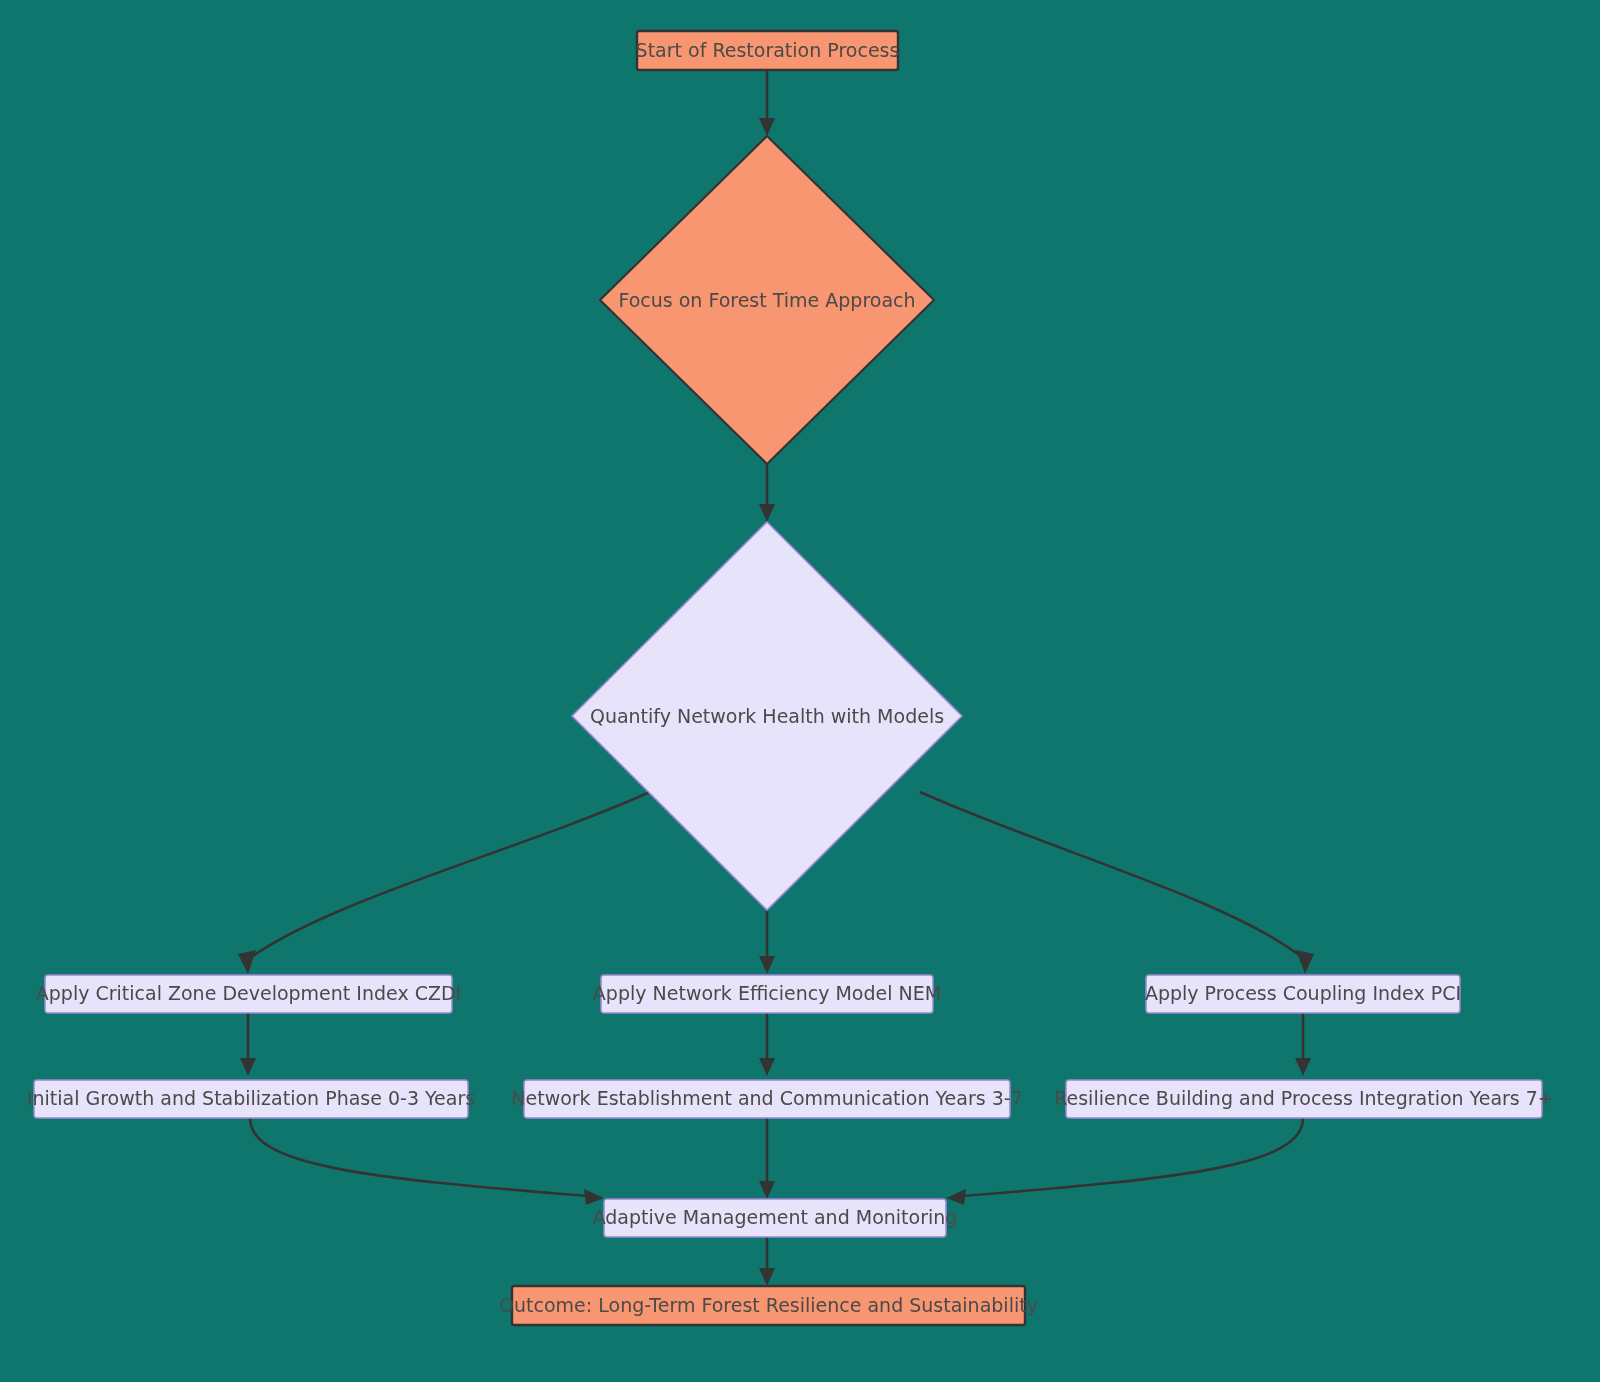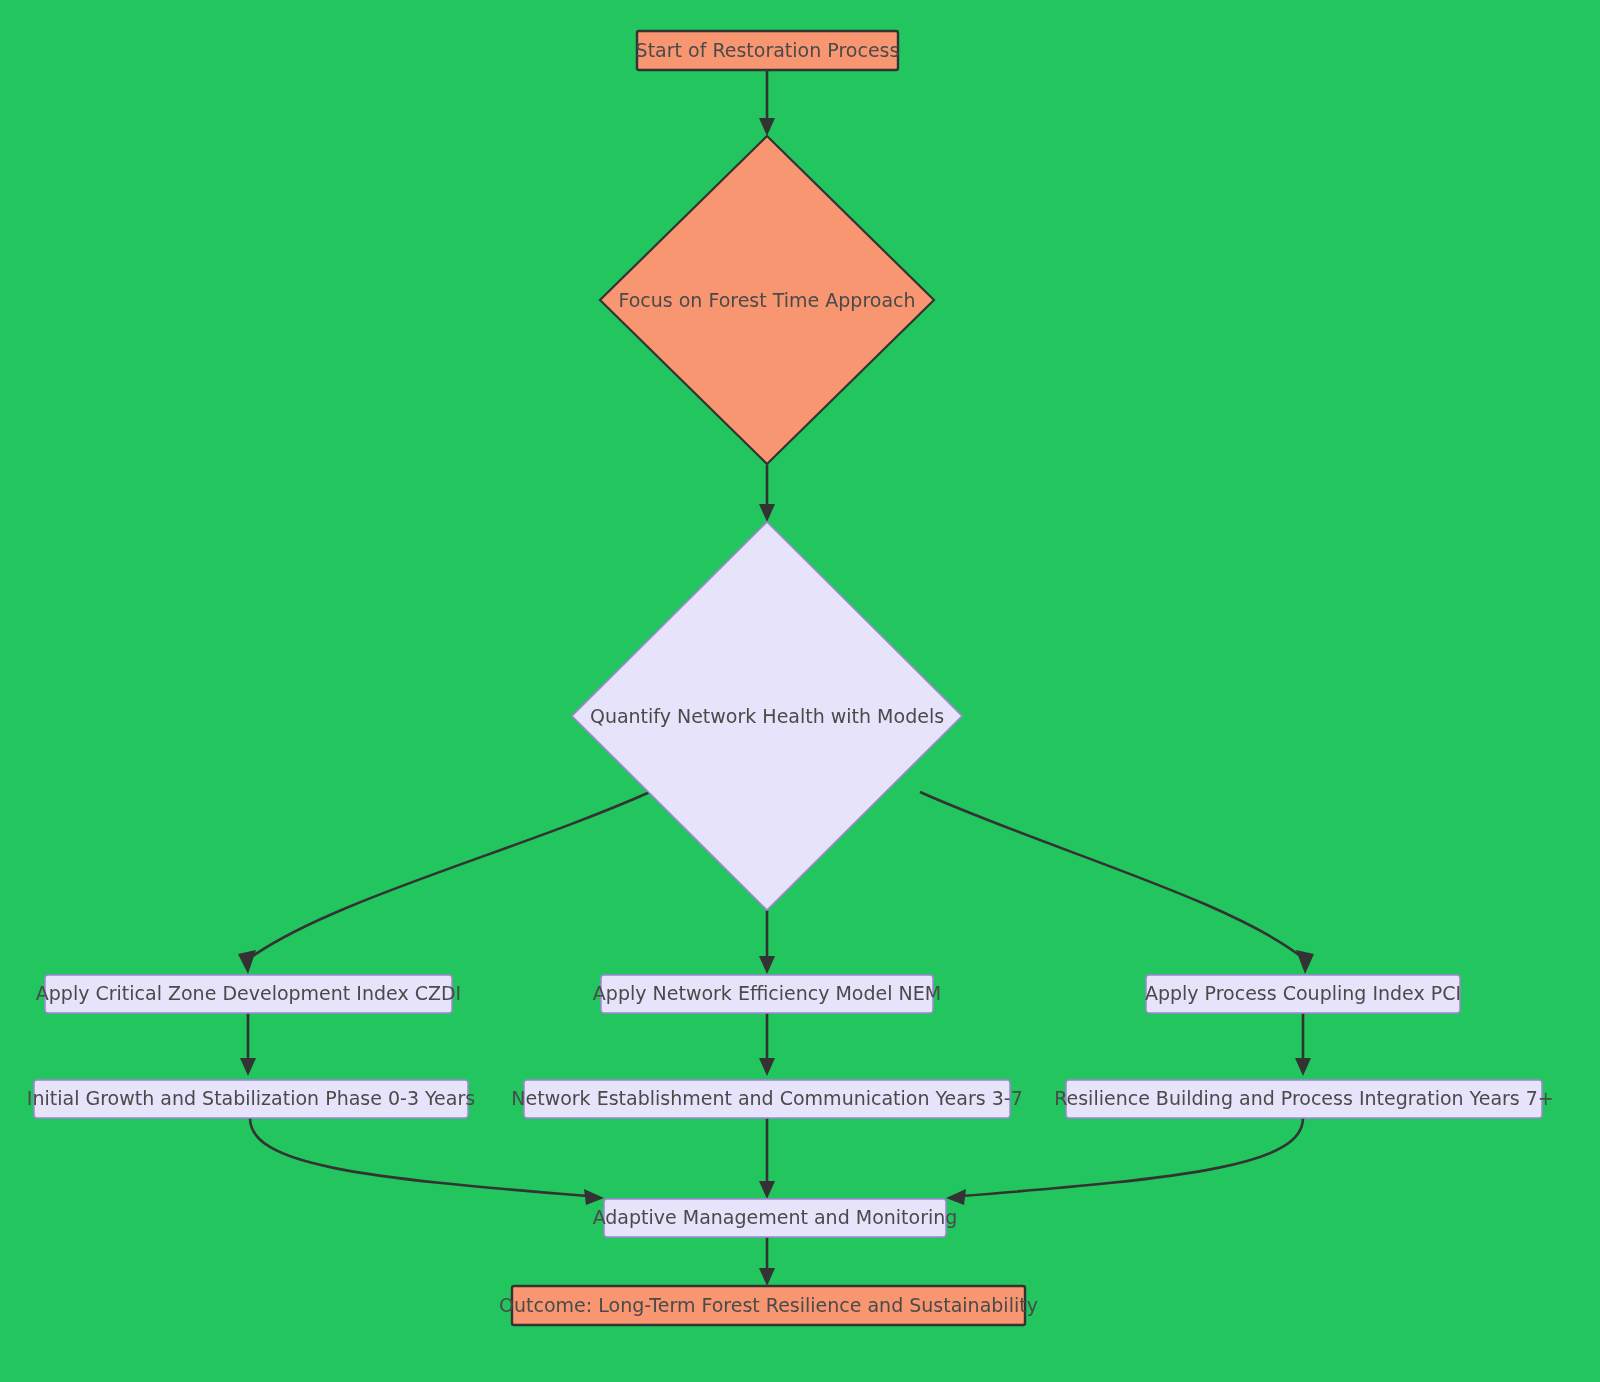--- a/index.html
+++ b/index.html
@@ -10,21 +10,21 @@
   body {
     width: 1600px;
     height: 1382px;
     font-family: "DejaVu Sans", sans-serif;
     overflow: hidden;
   }
   #flowchart-root {
     position: relative;
     width: 1600px;
     height: 1382px;
-    background: #22c55e;
+    background: #0f766e;
   }
   svg.diagram {
     display: block;
     width: 1600px;
     height: 1382px;
   }
   .node-label {
     font-family: "DejaVu Sans", sans-serif;
     font-size: 19px;
     fill: #4a4a4a;

